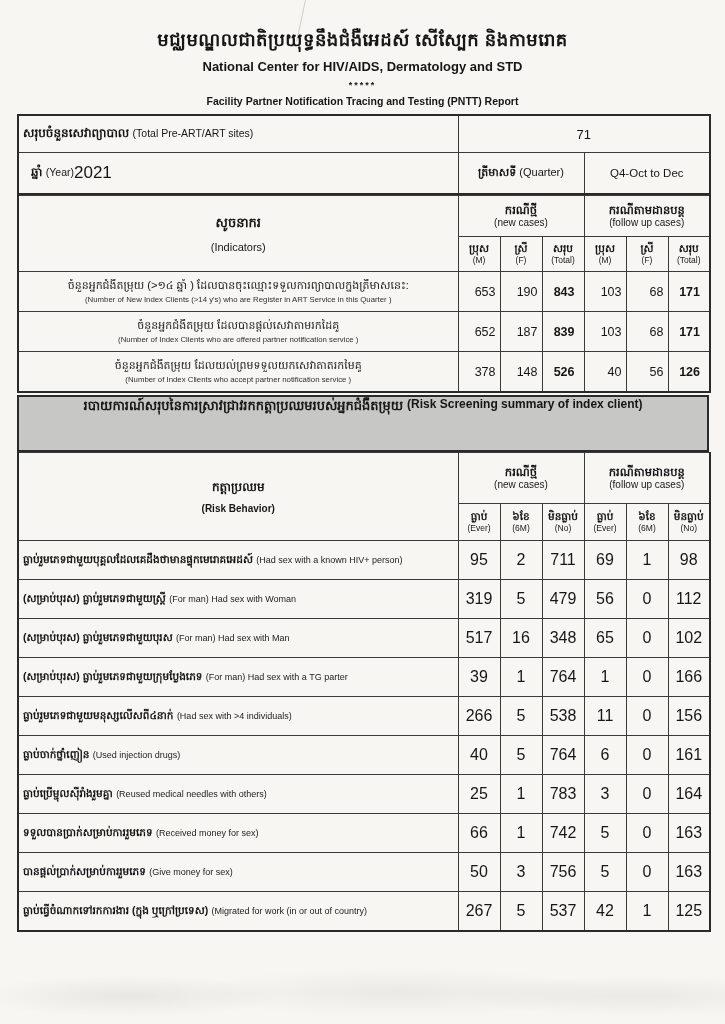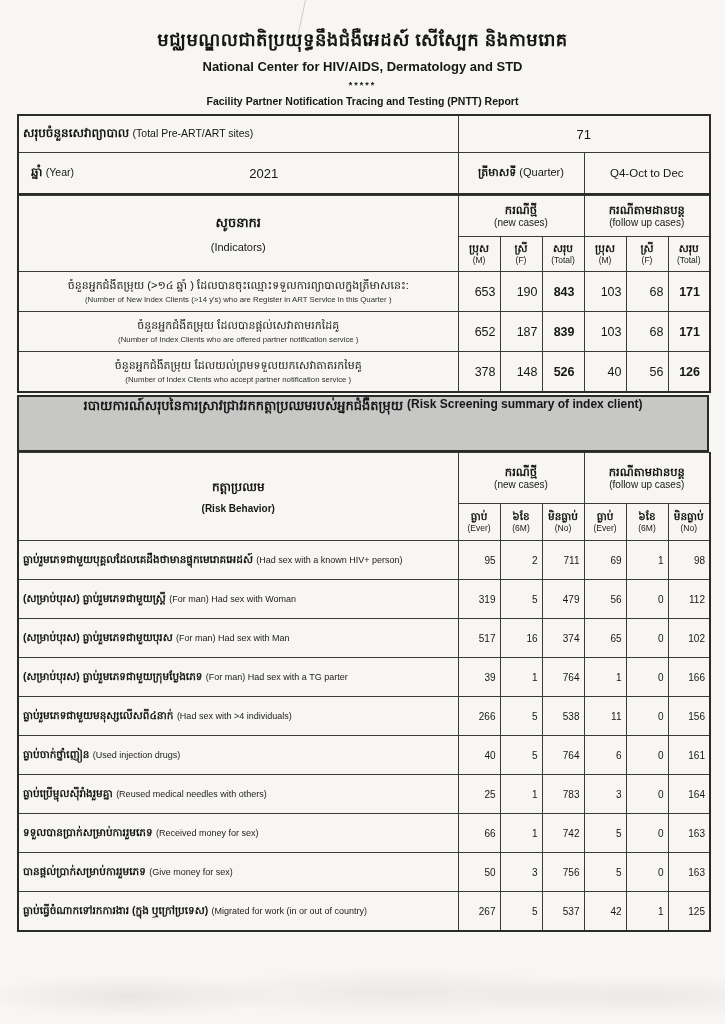--- a/index.html
+++ b/index.html
@@ -49,21 +49,21 @@
   .en{font-weight:normal;}
 
   
   .row-info td{height:34px;}
   .row-info2 td{height:36px;}
   .row-year td{height:40px;}
   .info-label{font-size:12px;padding-left:8px;}
   .info-label .en{font-size:10.5px;}
   .info-value{text-align:center;font-size:13px;}
   .yearcell{display:flex;align-items:center;}
-  .yearval{flex:1;text-align:center;font-size:13px;}
+  .yearval{flex:1;text-align:left;font-size:17px;}
   .qlabel,.qvalue{text-align:center;font-size:11px;}
   .qvalue{font-size:11.5px;}
 
   
   .h-group td{height:40px;text-align:center;}
   .h-sub td{height:34px;text-align:center;}
   .grp-km{font-weight:bold;font-size:11.5px;line-height:1.25;}
   .grp-en{font-size:10px;line-height:1.25;}
   .sub-km{font-weight:bold;font-size:10.5px;line-height:1.3;}
   .sub-en{font-size:8.5px;line-height:1.3;}
@@ -91,21 +91,21 @@
   
   .risk-hgroup td{height:50px;text-align:center;}
   .risk-hsub td{height:36px;text-align:center;}
   .risk-head{text-align:center;}
   .risk-head .km{font-size:12px;display:block;}
   .risk-head .en{font-size:10px;font-weight:bold;display:block;margin-top:6px;}
   .row-risk td{height:38px;}
   .risk-label{padding-left:8px;}
   .rk{font-size:10.5px;}
   .re{font-size:9px;color:#222;}
-  td.rnum{text-align:right;font-size:10px;}
+  td.rnum{text-align:center;font-size:16px;}
 </style>
 </head>
 <body>
 
 <div class="page">
   <div class="crease"></div>
 
   <div class="header">
     <div class="title-km">មជ្ឈមណ្ឌលជាតិប្រយុទ្ធនឹងជំងឺអេដស៍ សើស្បែក និងកាមរោគ</div>
     <div class="title-en">National Center for HIV/AIDS, Dermatology and STD</div>
@@ -312,21 +312,21 @@
       <td class="rnum">5</td>
       <td class="rnum">479</td>
       <td class="rnum">56</td>
       <td class="rnum">0</td>
       <td class="rnum">112</td>
     </tr>
     <tr class="row-risk">
       <td class="risk-label"><span class="rk km">(សម្រាប់បុរស) ធ្លាប់រួមភេទជាមួយបុរស</span> <span class="re en">(For man) Had sex with Man</span></td>
       <td class="rnum">517</td>
       <td class="rnum">16</td>
-      <td class="rnum">374</td>
+      <td class="rnum">348</td>
       <td class="rnum">65</td>
       <td class="rnum">0</td>
       <td class="rnum">102</td>
     </tr>
     <tr class="row-risk">
       <td class="risk-label"><span class="rk km">(សម្រាប់បុរស) ធ្លាប់រួមភេទជាមួយក្រុមប្លែងភេទ</span> <span class="re en">(For man) Had sex with a TG parter</span></td>
       <td class="rnum">39</td>
       <td class="rnum">1</td>
       <td class="rnum">764</td>
       <td class="rnum">1</td>

